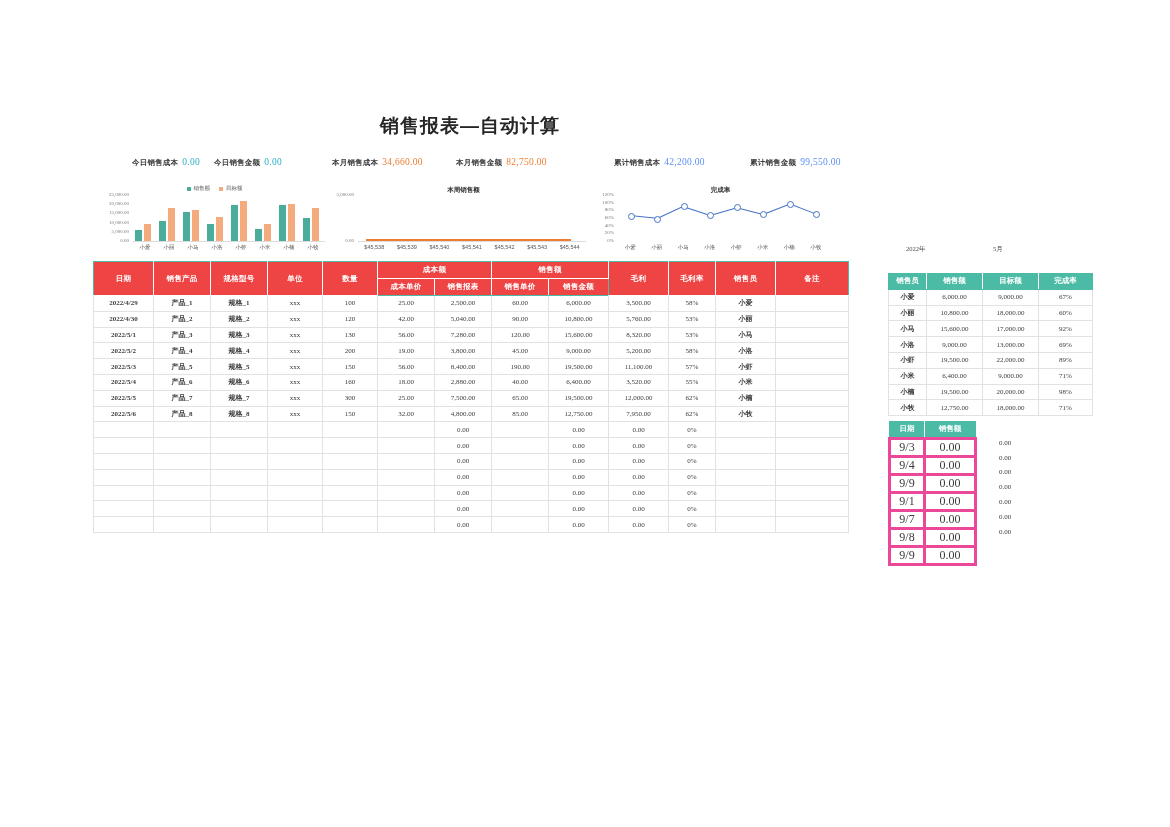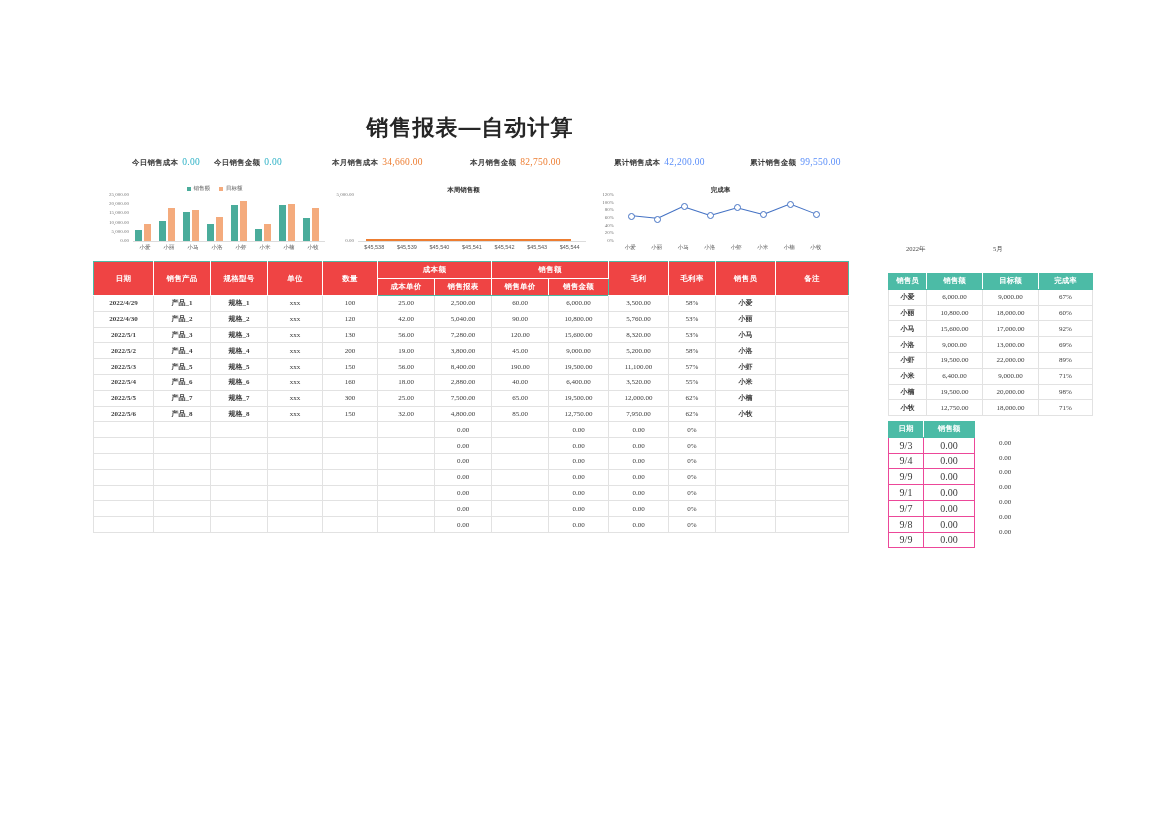--- a/index.html
+++ b/index.html
@@ -16,21 +16,21 @@
     overflow: hidden;
   }
 
   
   .page-title {
     position: absolute;
     left: 0;
     top: 113px;
     width: 940px;
     text-align: center;
-    font-size: 22px;
+    font-size: 19px;
     font-weight: 700;
     color: #262626;
     letter-spacing: 1px;
   }
 
   
   .kpi-row {
     position: absolute;
     left: 96px;
     top: 155px;
@@ -50,21 +50,21 @@
   }
   .kpi .kpi-value {
     font-size: 9.5px;
     font-family: "Liberation Serif", serif;
     letter-spacing: .3px;
     margin-left: 4px;
   }
   .kpi-0 { left: 0; margin-left: 36px; }
   .kpi-1 { left: 118px; }
   .kpi-2 { left: 236px; }
-  .kpi-3 { left: 374px; }
+  .kpi-3 { left: 360px; }
   .kpi-4 { left: 518px; }
   .kpi-5 { left: 654px; }
 
   
   .chart-band {
     position: absolute;
     left: 93px;
     top: 183px;
     width: 755px;
     height: 75px;
@@ -256,22 +256,22 @@
   .daily-table {
     position: absolute;
     left: 888px;
     top: 421px;
     border-collapse: collapse;
     table-layout: fixed;
     width: 86px;
   }
   .daily-table th,
   .daily-table td {
-    border: 1px solid #ec4899;
-    font-size: 10px;
+    border: 3px solid #ec4899;
+    font-size: 12px;
     text-align: center;
     height: 14.8px;
     padding: 0;
     white-space: nowrap;
     font-family: "Liberation Serif", serif;
     color: #3c3c3c;
   }
   .daily-table thead th {
     background: #4cbba6;
     color: #ffffff;

